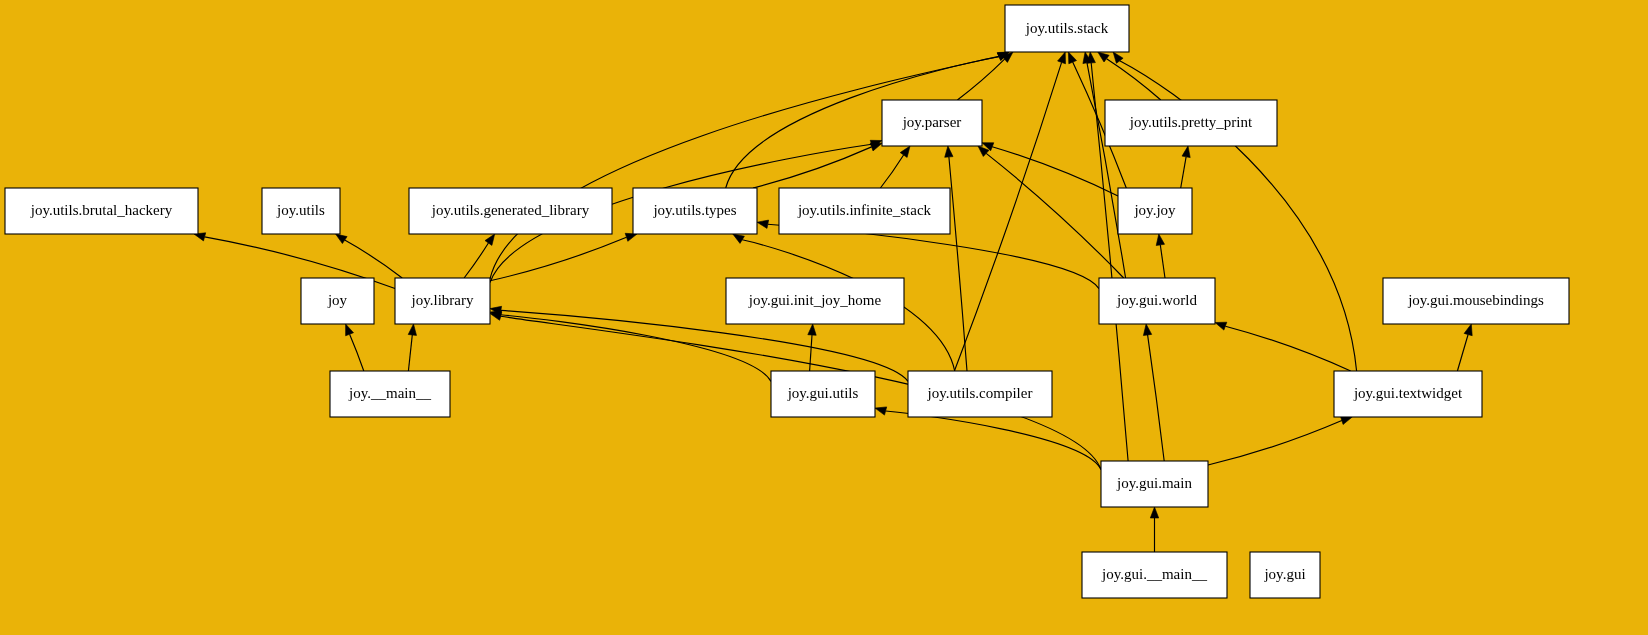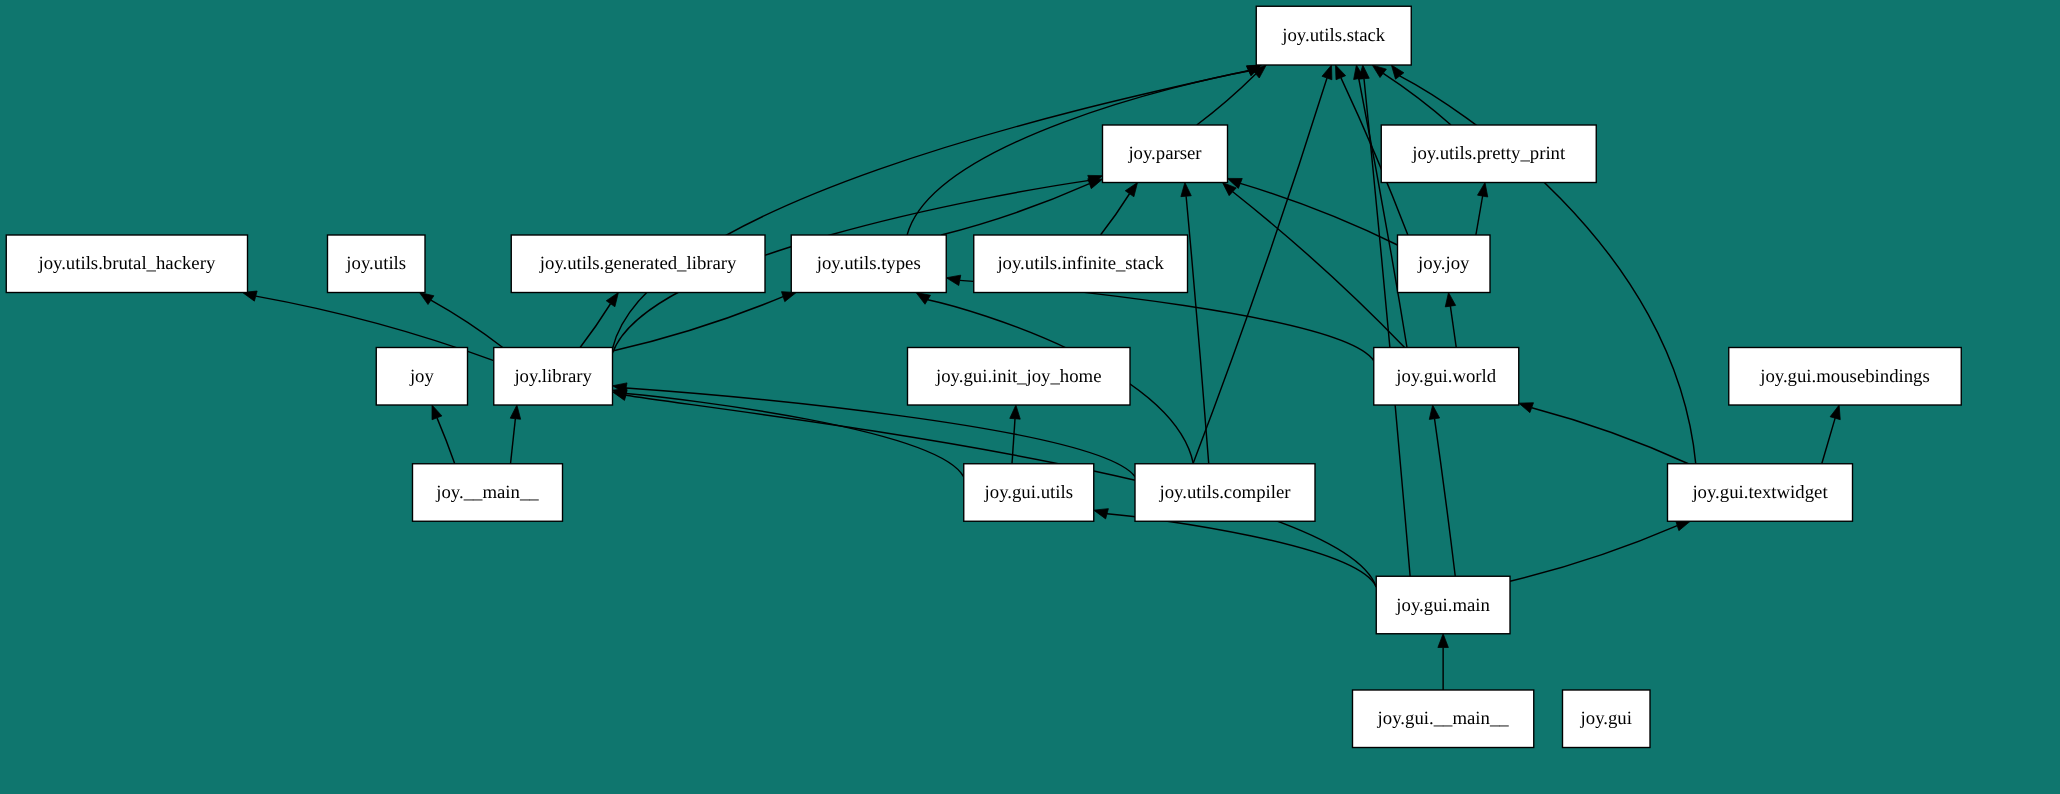--- a/index.html
+++ b/index.html
@@ -4,21 +4,21 @@
 <style>
   html, body {
     margin: 0;
     padding: 0;
     background: #ffffff;
   }
   #graph-root {
     position: relative;
     width: 1648px;
     height: 635px;
-    background: #0f766e;
+    background: #eab308;
     font-family: "Liberation Serif", "DejaVu Serif", serif;
   }
   svg.graph-canvas {
     position: absolute;
     top: 0; left: 0;
     width: 1648px;
     height: 635px;
     display: block;
   }
   .node-rect {

